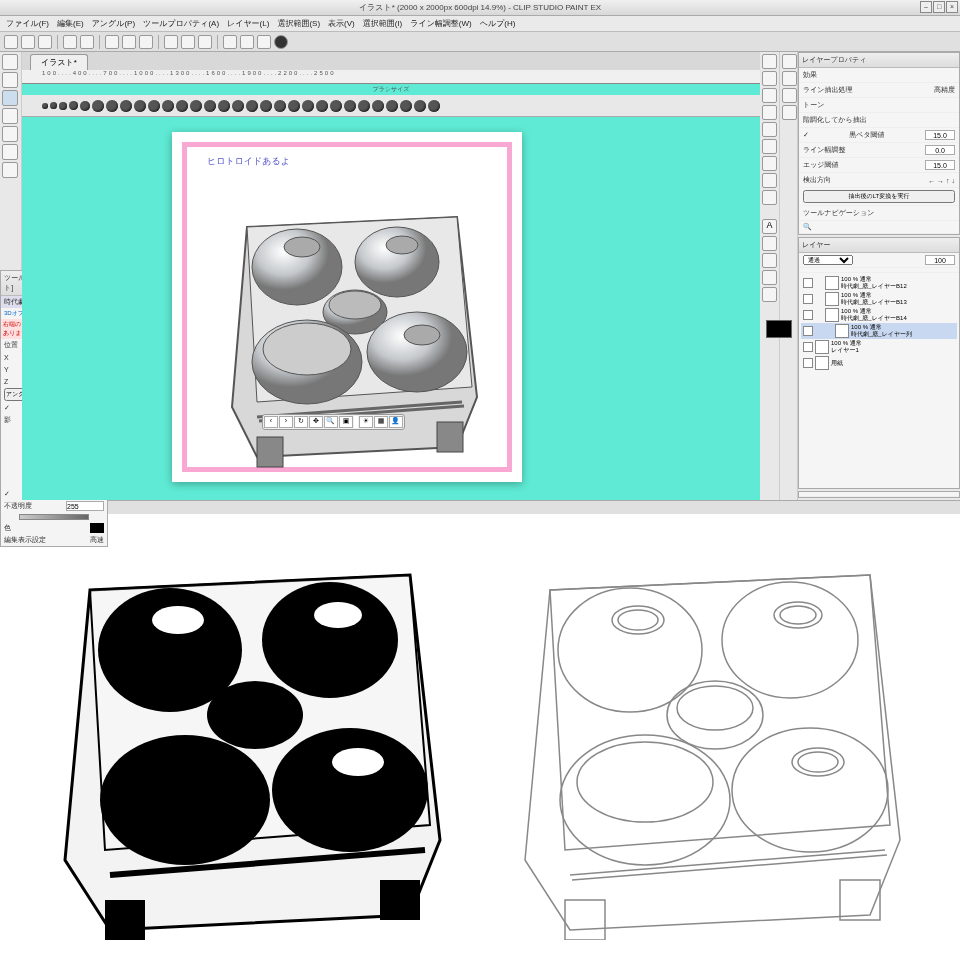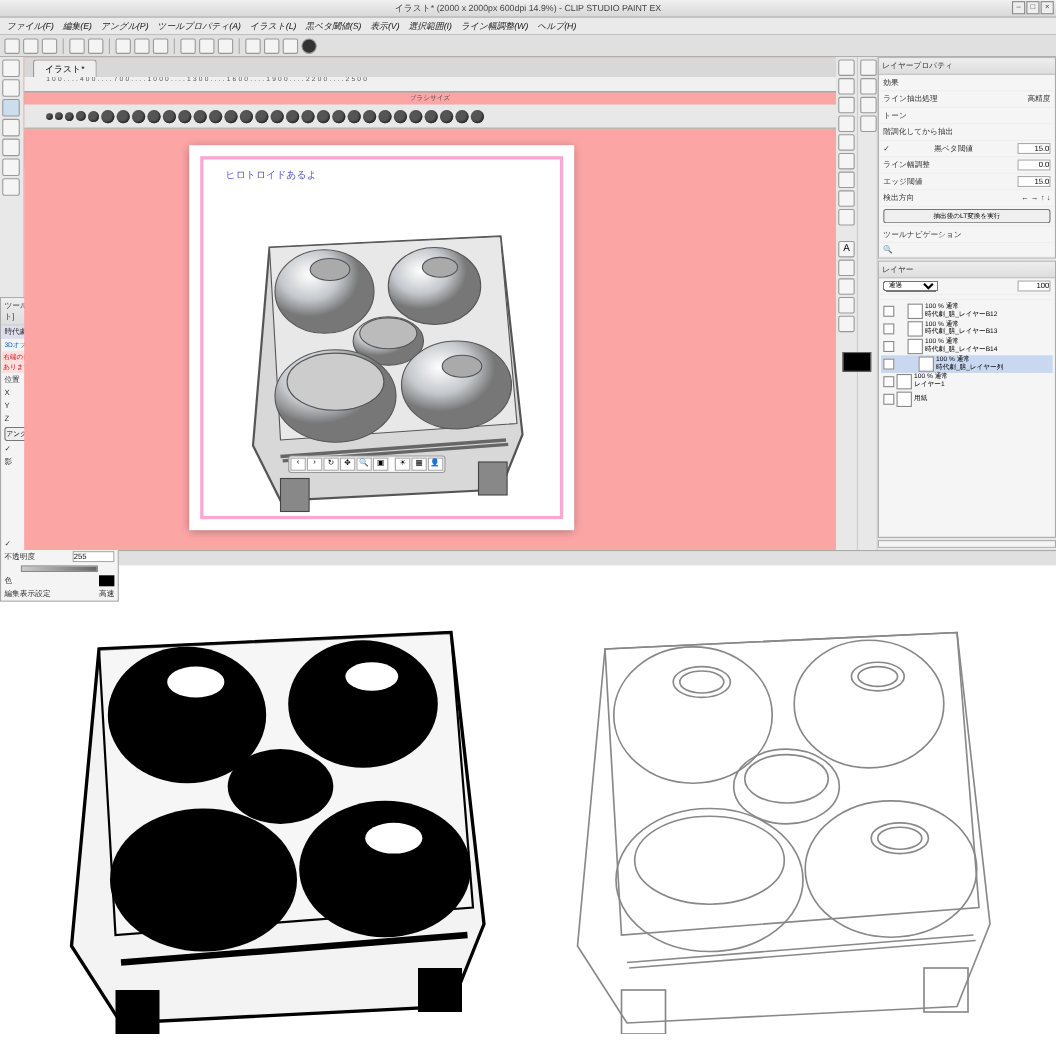--- a/index.html
+++ b/index.html
@@ -2,56 +2,56 @@
 <html><head>
 <meta charset="utf-8">
 <style>
 * { margin:0; padding:0; box-sizing:border-box; font-family:"Meiryo UI","MS Gothic",sans-serif; }
 body { width:960px; height:960px; background:#fff; overflow:hidden; }
 .app { width:960px; height:500px; background:#e2e2e2; position:relative; }
 .titlebar { height:16px; background:linear-gradient(#f0f0f0,#d8d8d8); font-size:8px; text-align:center; line-height:16px; color:#444; border-bottom:1px solid #aaa; position:relative; }
 .titlebar .winctl { position:absolute; right:2px; top:1px; display:flex; gap:1px; }
 .titlebar .winctl div { width:12px; height:12px; border:1px solid #888; background:#eee; font-size:7px; line-height:10px; text-align:center; }
 .menubar { height:16px; background:#eaeaea; display:flex; font-size:8px; align-items:center; padding:0 4px; gap:4px; border-bottom:1px solid #bbb; }
-.menubar span { padding:0 2px; color:#222;font-style:italic; }
+.menubar span { padding:0 2px; color:#222; }
 .toolbar { height:20px; background:#e0e0e0; border-bottom:1px solid #aaa; display:flex; align-items:center; padding:0 4px; gap:3px; }
 .toolbar .tbtn { width:14px; height:14px; border:1px solid #999; background:#f4f4f4; border-radius:2px; }
 .toolbar .sep { width:1px; height:14px; background:#aaa; margin:0 2px; }
 .main { display:flex; height:448px; }
 .tools { width:22px; background:#e8e8e8; border-right:1px solid #ccc; padding:2px; display:flex; flex-direction:column; gap:2px; }
 .tools .tool { width:16px; height:16px; border:1px solid #999; background:#f5f5f5; border-radius:2px; }
 .subtool-panel { position:absolute; left:22px; top:52px; width:86px; background:#f4f4f4; border:1px solid #aaa; }
 .panel-title { font-size:7px; padding:2px 3px; background:linear-gradient(#eee,#ddd); border-bottom:1px solid #bbb; color:#333; }
 .subtool-panel .sub { font-size:7px; padding:3px 4px; border-bottom:1px solid #e0e0e0; text-align:right; color:#333; }
 .toolprop { position:absolute; left:0; top:270px; width:108px; background:#f4f4f4; border:1px solid #aaa; font-size:7px; }
 .toolprop .row { display:flex; padding:1px 3px; align-items:center; justify-content:space-between; color:#333; }
 .toolprop .row input { width:38px; font-size:7px; height:10px; border:1px solid #aaa; }
 .toolprop .warn { color:#c00; background:#ffe0e0; padding:1px 2px; font-size:6px; }
 .sphere { width:50px; height:50px; margin:6px auto; border-radius:50%; background:radial-gradient(circle at 35% 30%,#fff,#bbb 50%,#555); border:1px solid #999; }
 .slider { width:70px; height:6px; background:linear-gradient(90deg,#ccc,#666); margin:2px auto; border:1px solid #888; }
-.canvas-area { flex:1; background:#fca5a5; position:relative; overflow:hidden; }
+.canvas-area { flex:1; background:#5eead4; position:relative; overflow:hidden; }
 .tabbar { height:18px; background:#d8d8d8; display:flex; align-items:end; padding-left:8px; gap:2px; }
 .tabbar .tab { font-size:8px; padding:2px 10px; background:#efefef; border:1px solid #999; border-bottom:none; border-radius:3px 3px 0 0; }
 .ruler-h { height:14px; background:#f0f0f0; border-bottom:1px solid #888; font-size:6px; color:#555; overflow:hidden; white-space:nowrap; letter-spacing:2px; padding-left:20px; }
 .brush-row { height:22px; background:#e8e8e8; border-bottom:1px solid #aaa; display:flex; align-items:center; padding:0 20px; gap:2px; }
 .brush-row .dot { width:12px; height:12px; border-radius:50%; background:#555; box-shadow:inset -1px -1px 2px #222; }
 .canvas { position:absolute; left:150px; top:80px; width:350px; height:350px; background:#fff; box-shadow:0 2px 8px rgba(0,0,0,0.3); }
-.canvas-inner { position:absolute; inset:10px; border:3px solid #f9a8d4; }
+.canvas-inner { position:absolute; inset:10px; border:5px solid #f9a8d4; }
 .art-text { position:absolute; left:20px; top:8px; font-size:9px; color:#55c; font-family:serif; }
 .floatbar { position:absolute; left:240px; bottom:70px; height:16px; background:#f0f0f0; border:1px solid #999; display:flex; padding:1px; gap:1px; border-radius:3px; }
 .floatbar div { width:14px; height:12px; border:1px solid #aaa; background:#fff; font-size:7px; text-align:center; }
 .rightcol { width:200px; background:#e8e8e8; display:flex; }
 .vtools { width:20px; border-right:1px solid #ccc; padding:2px; display:flex; flex-direction:column; gap:2px; }
 .vtools .vt { width:15px; height:15px; border:1px solid #999; background:#f5f5f5; border-radius:2px; }
 .vtools .gap { height:10px; }
 .rpanels { flex:1; display:flex; flex-direction:column; }
 .rpanel { border:1px solid #aaa; background:#f5f5f5; font-size:7px; margin-bottom:2px; }
 .rpanel .ptitle { background:linear-gradient(#eee,#ddd); padding:2px 3px; font-size:7px; border-bottom:1px solid #bbb; color:#333; }
 .rpanel .prow { padding:2px 4px; display:flex; justify-content:space-between; align-items:center; color:#333; border-bottom:1px solid #eee; }
-.rpanel .prow input { width:30px; font-size:7px; height:10px; border:1px solid #aaa; text-align:right; }
+.rpanel .prow input { width:30px; font-size:7px; height:10px; border:1px solid #aaa; text-align:center; }
 .layer-tree { font-size:7px; padding:2px; }
 .layer-tree .lrow { display:flex; align-items:center; padding:1px 2px; gap:2px; }
 .layer-tree .lrow.sel { background:#c8d8f0; }
 .layer-tree .eye { width:10px; height:10px; border:1px solid #888; background:#fff; }
 .layer-tree .thumb { width:14px; height:14px; border:1px solid #888; background:#fff; }
 .layer-tree .indent { width:8px; }
 .swatch { width:26px; height:18px; background:#000; border:1px solid #666; margin:4px; }
 .statusbar { height:14px; background:#e0e0e0; border-top:1px solid #aaa; font-size:7px; display:flex; align-items:center; padding:0 6px; color:#444; gap:8px; }
 
 .bottom { width:960px; height:460px; background:#fff; display:flex; justify-content:space-around; align-items:center; padding:20px; }
@@ -67,22 +67,22 @@
       <div>–</div>
       <div>□</div>
       <div>×</div>
     </div>
   </div>
   <div class="menubar">
     <span>ファイル(F)</span>
     <span>編集(E)</span>
     <span>アングル(P)</span>
     <span>ツールプロパティ(A)</span>
-    <span>イラスト(L)</span>
-    <span>黒ベタ閾値(S)</span>
+    <span>レイヤー(L)</span>
+    <span>選択範囲(S)</span>
     <span>表示(V)</span>
     <span>選択範囲(I)</span>
     <span>ライン幅調整(W)</span>
     <span>ヘルプ(H)</span>
   </div>
   <div class="toolbar">
     <div class="tbtn"></div>
     <div class="tbtn"></div>
     <div class="tbtn"></div>
     <div class="sep"></div>

